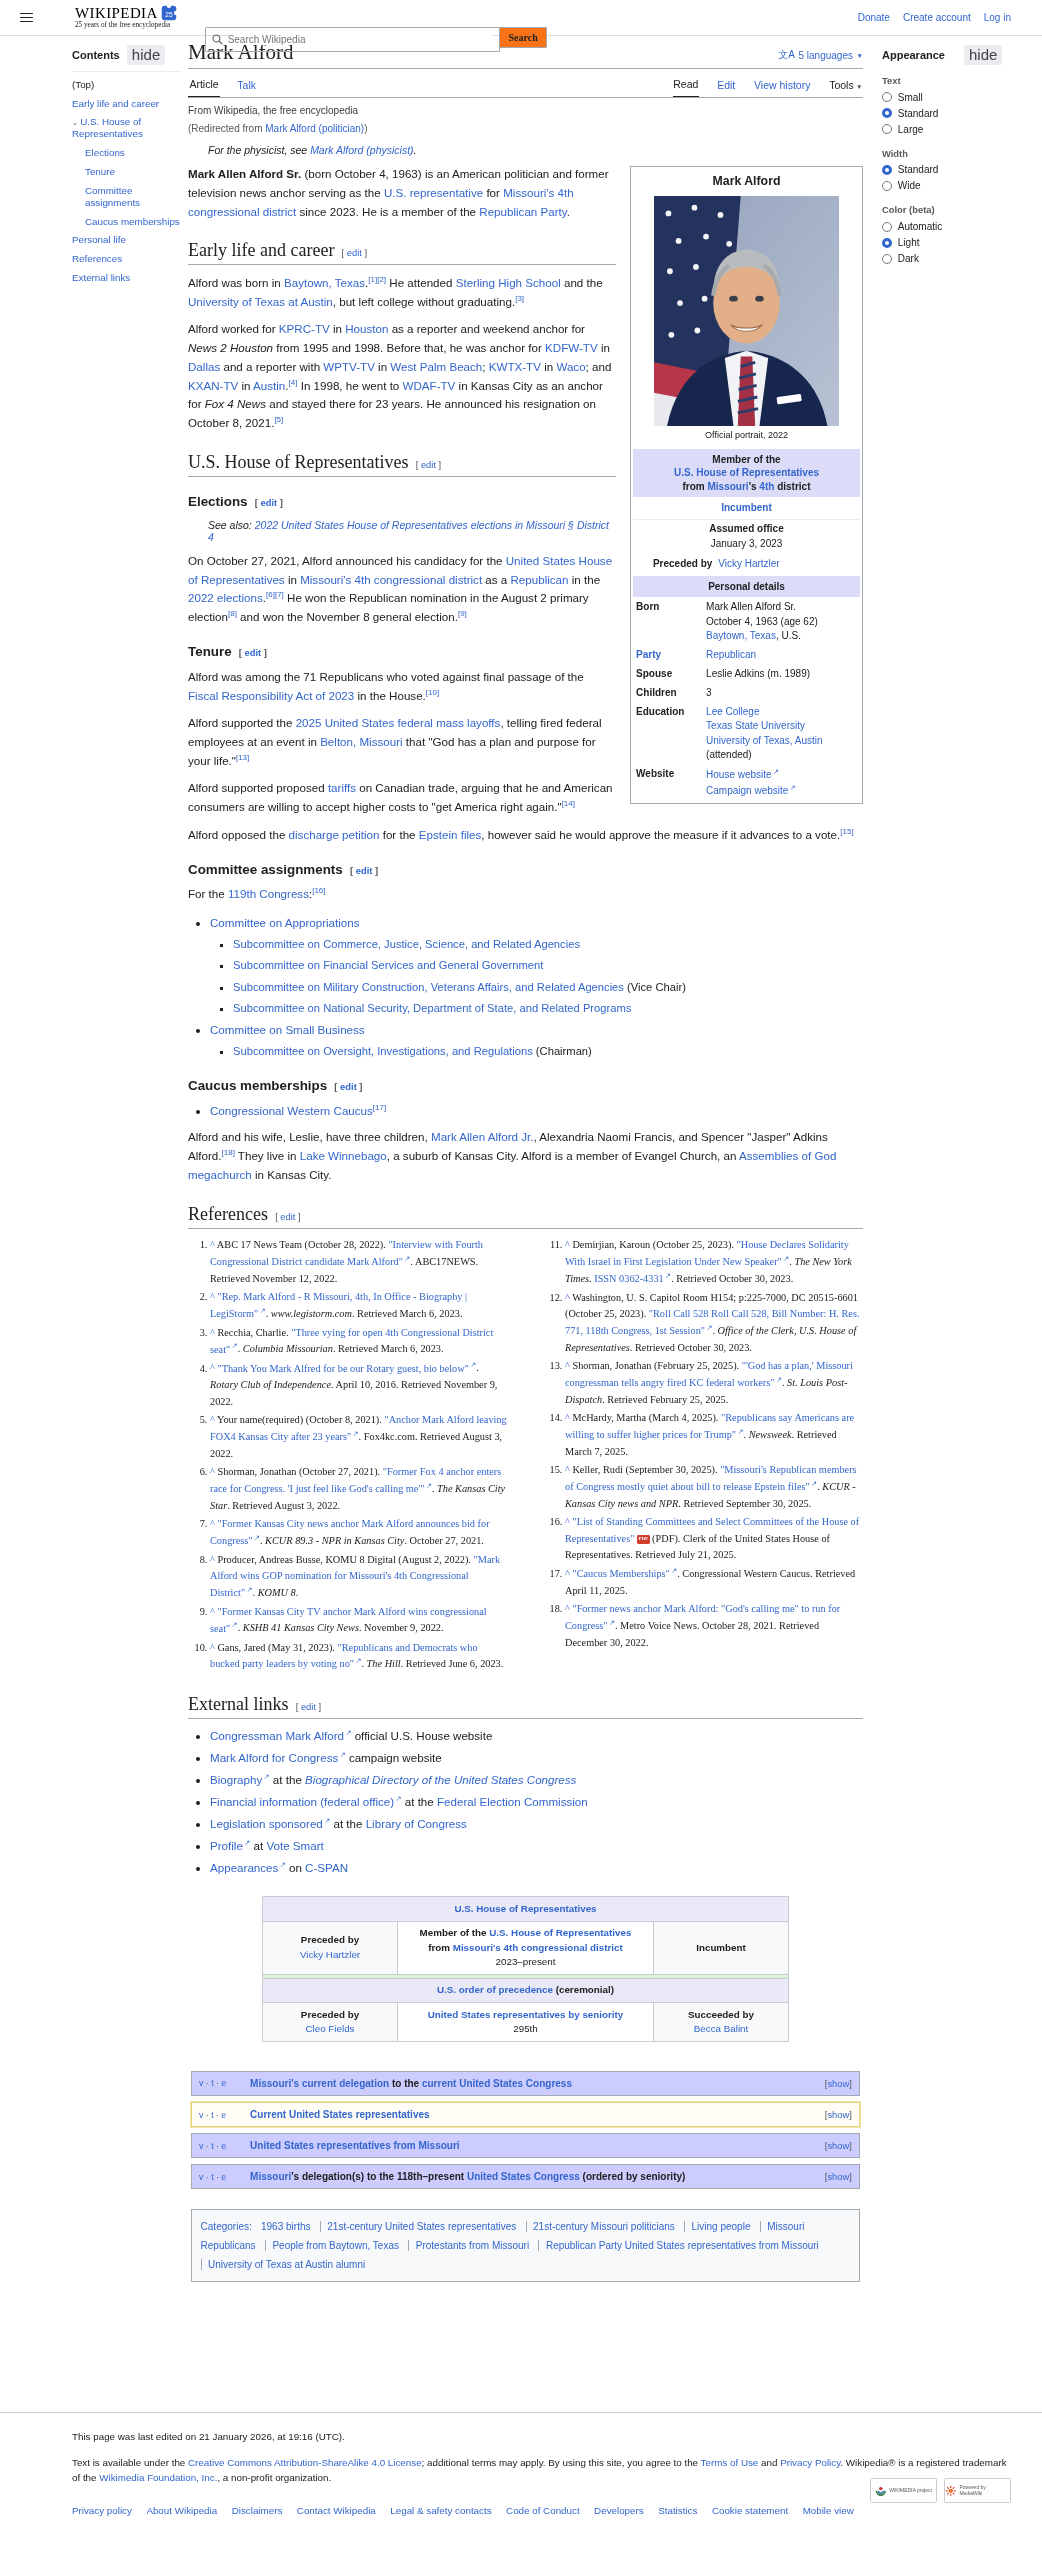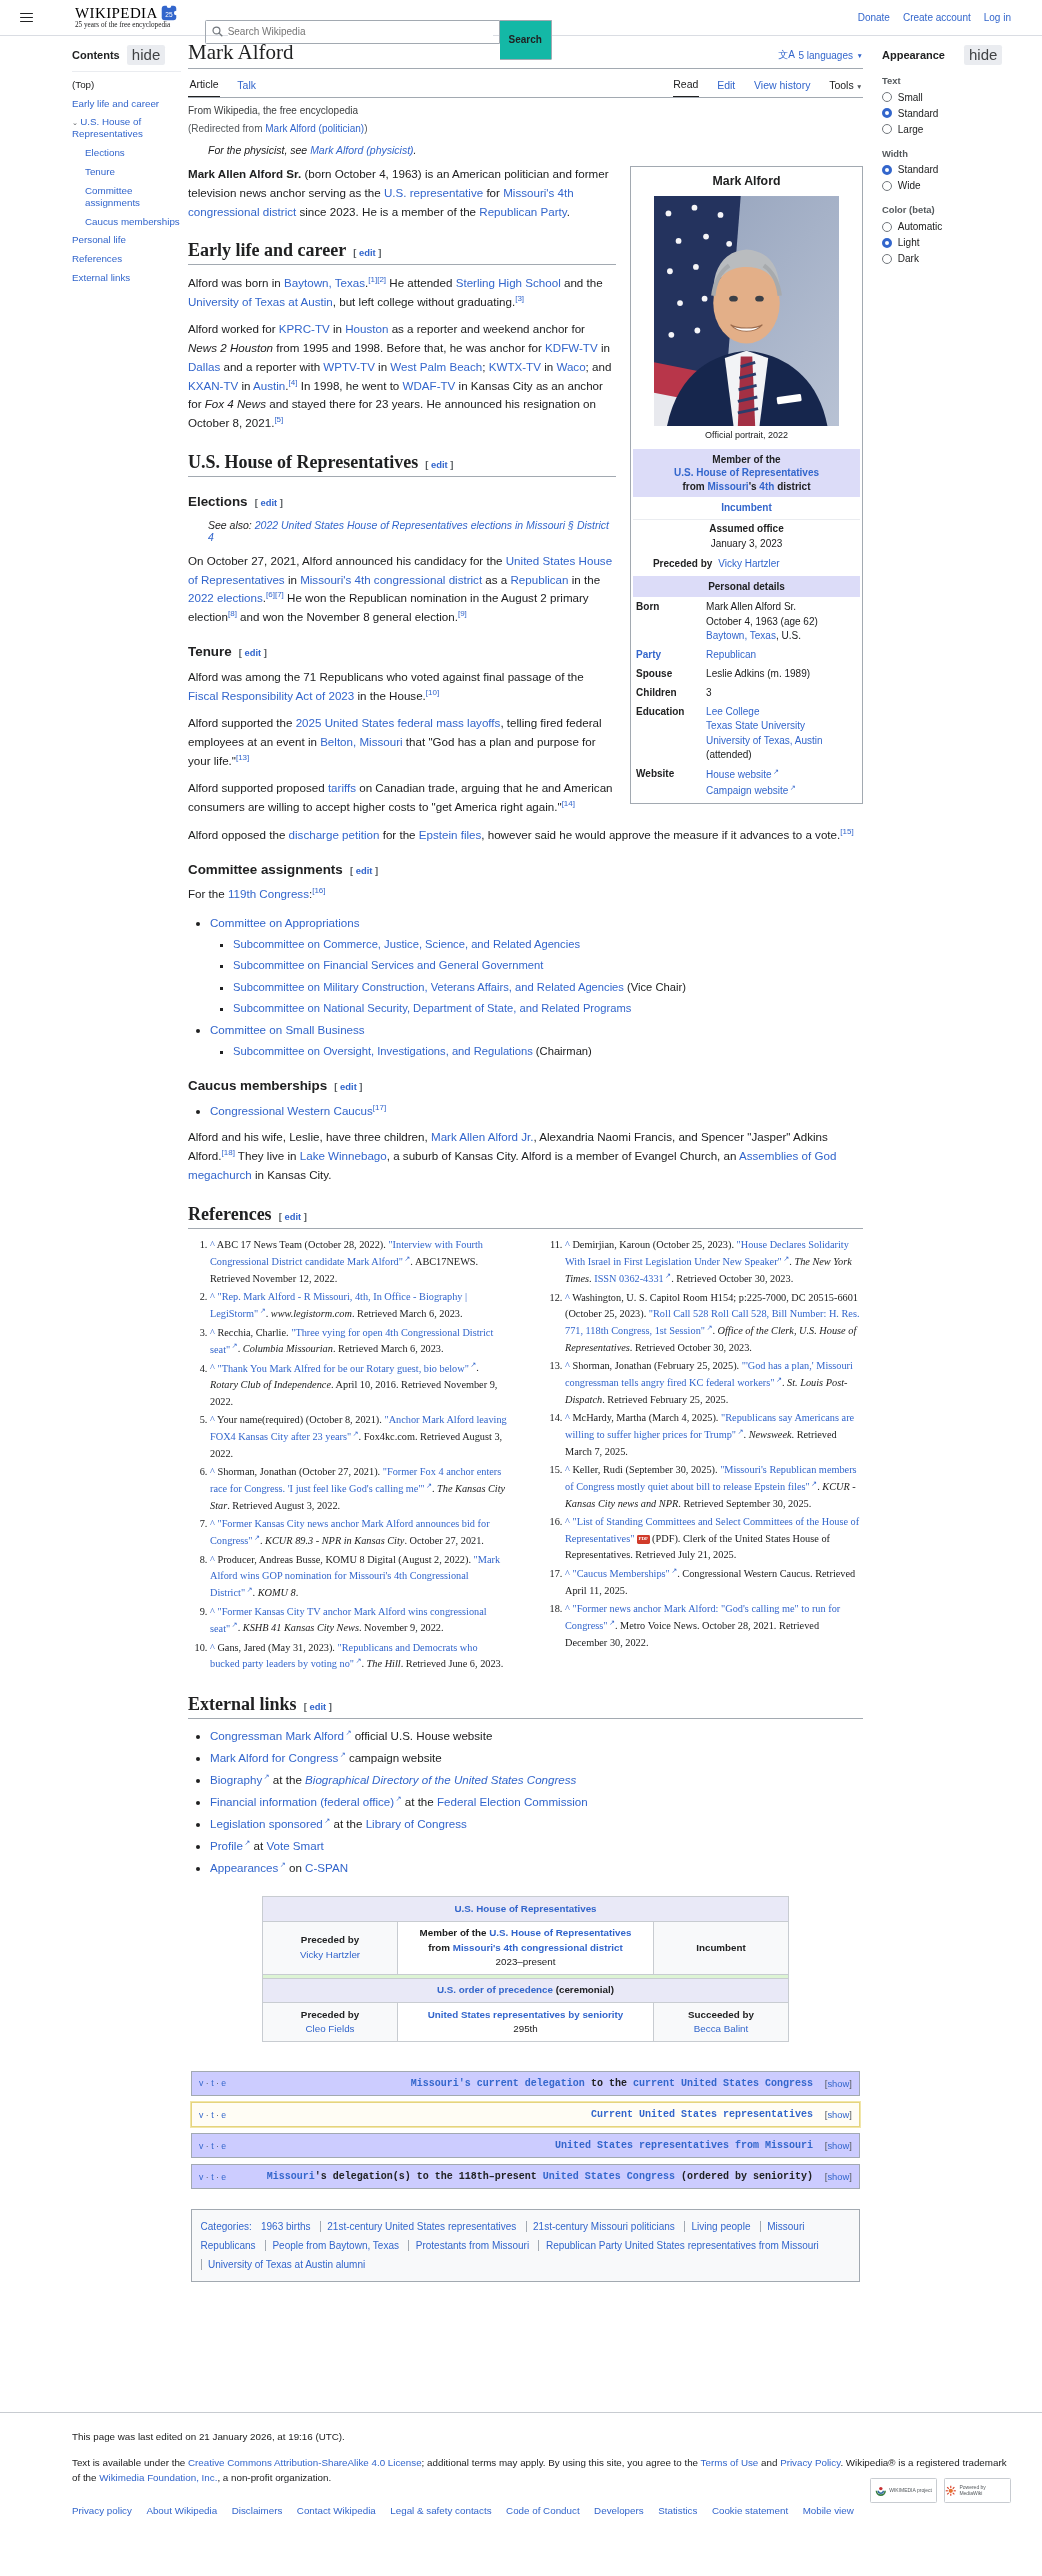--- a/index.html
+++ b/index.html
@@ -22,23 +22,23 @@
   .burger div { height:1.4px; background:#202122; border-radius:0.7px; }
   .logoblock { margin-left:42px; display:flex; flex-direction:column; line-height:1.1; cursor:pointer; }
   .logorow { display:flex; align-items:center; gap:3.6px; }
   .wordmark { font-family:"Liberation Serif", serif; font-size:15px; letter-spacing:0.4px; color:#000; }
   .tagline { font-family:"Liberation Serif", serif; font-size:7.2px; color:#202122; margin-top:1.4px; }
   .searchwrap { margin-left:27.5px; display:flex;margin-top:44px; }
   .searchbox { width:295px; height:24.6px; border:0.7px solid #a2a9b1; border-radius:1.4px 0 0 1.4px;
     display:flex; align-items:center; padding:0 5.8px; }
   .searchbox input { border:none; outline:none; font-size:10px; width:100%; color:#202122;
     font-family:"Liberation Sans", sans-serif; }
-  .searchbtn { height:40px; border:0.7px solid #a2a9b1; border-left:none; border-radius:0 1.4px 1.4px 0;
-    background:#14b8a6; font-weight:bold; font-size:10px; padding:0 8.7px; cursor:pointer;
-    font-family:Liberation Sans, sans-serif; color:#202122; }
+  .searchbtn { height:21px; border:0.7px solid #a2a9b1; border-left:none; border-radius:0 1.4px 1.4px 0;
+    background:#f97316; font-weight:bold; font-size:10px; padding:0 8.7px; cursor:pointer;
+    font-family:Liberation Serif, serif; color:#202122; }
   .toplinks { position:absolute; right:32px; display:flex; gap:13px; font-size:10px; }
   .toplinks span { color:#3366cc; cursor:pointer; }
 
   
   .toc { position:absolute; left:72px; top:45px; width:109px; font-size:9.8px; }
   .tochead { display:flex; align-items:center; gap:7.2px; margin-bottom:7.2px; padding-bottom:5.8px;
     border-bottom:0.7px solid #eaecf0; }
   .tochead .t { font-weight:bold; font-size:11px; }
   .pillbtn { background:#eaecf0; color:#404244; font-size:15px; padding:1.4px 5px; border-radius:2.2px; cursor:pointer; }
   .toc ul { list-style:none; }
@@ -76,21 +76,21 @@
   .view.active { border-bottom:1.4px solid #202122; }
   .view.blue { color:#3366cc; }
   .toolsbtn { padding:6.5px 0.7px; cursor:pointer; color:#202122; }
   .toolsbtn .chev { font-size:6.5px; color:#54595d; margin-left:2.2px; }
 
   .subtitle { font-size:10px; margin-top:7px; color:#3a3c3e; }
   .redirect { font-size:10px; margin-top:7.2px; color:#54595d; }
   .hatnote { font-style:italic; font-size:10.5px; margin:10px 0 5.8px 20px; }
   .bodytext p { line-height:1.62; margin:8.7px 0; }
 
-  h2.sect { font-family:"Liberation Serif", serif; font-weight:bold; font-size:18px;
+  h2.sect { font-family:"Liberation Serif", serif; font-weight:normal; font-size:18px;
     border-bottom:0.7px solid #a2a9b1; margin-top:19px; padding-bottom:2.9px; overflow:hidden; }
   h3.sect { font-size:13.4px; font-weight:bold; margin-top:17.4px; }
   .editlink { font-family:"Liberation Sans", sans-serif; font-size:9.4px; color:#54595d; margin-left:7.2px; }
   .editlink::before { content:"[ "; }
   .editlink::after { content:" ]"; }
   .editlink .e { color:#3366cc; cursor:pointer; }
 
   ul.blist { margin:7.2px 0 7.2px 22px; }
   ul.blist li { line-height:1.65; margin:2.9px 0; }
   ul.blist li.lvl2 { margin-left:23px; list-style-type:square; font-size:11.2px; }
@@ -124,21 +124,21 @@
   .succ .side { width:135px; background:#f8f9fa; }
   .succ .mid { background:#fff; }
 
   
   .navboxes { margin:29px 2.9px 0 2.9px; }
   .navbox { display:flex; align-items:center; border:0.7px solid #a2a9b1; margin-bottom:6.5px;
     padding:3.6px 7.2px; font-size:10px; min-height:24.6px; }
   .navbox.purple { background:#ccccff; }
   .navbox.gold { background:#fffdf5; border:0.7px solid #e5d47e; outline:0.7px solid #f1e6a8; }
   .nb-vte { font-size:8.7px; flex:0 0 51px; }
-  .nb-title { flex:1; text-align:right; font-weight:bold;font-family:Liberation Mono, monospace; }
+  .nb-title { flex:1; text-align:left; font-weight:bold; }
   .nb-show { font-size:9.4px; flex:0 0 39px; text-align:right; color:#54595d; }
   .nb-show::before { content:"["; }
   .nb-show::after { content:"]"; }
 
   
   .catbox { margin:20px 2.9px 0 2.9px; border:0.7px solid #a2a9b1; background:#f8f9fa; padding:7.2px 8.7px;
     font-size:10px; line-height:1.9; }
   .catbox .cats-label { color:#3366cc; cursor:pointer; }
   .catbox ul { display:inline; list-style:none; }
   .catbox li { display:inline; padding:0 6.5px; border-left:0.7px solid #a2a9b1; color:#3366cc; cursor:pointer; }

